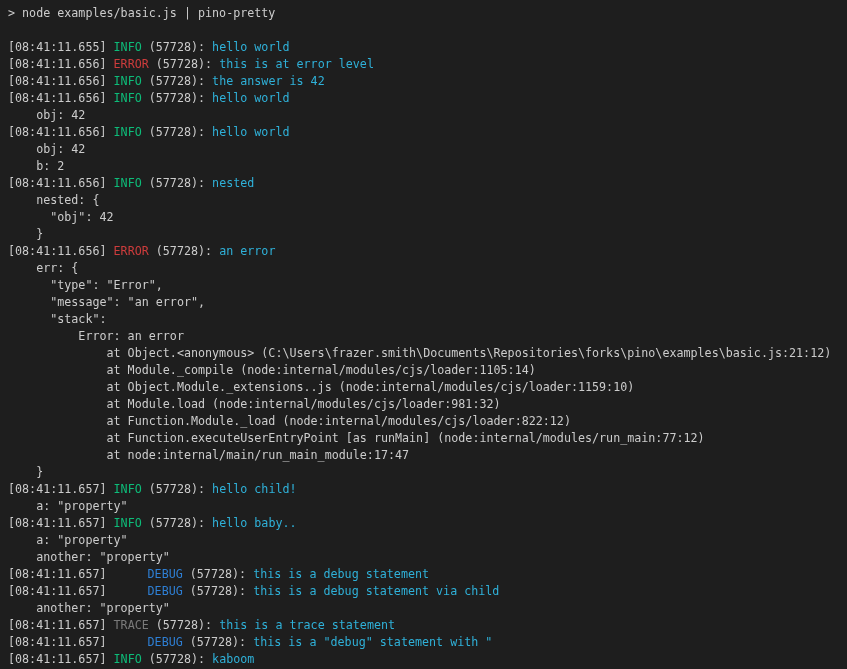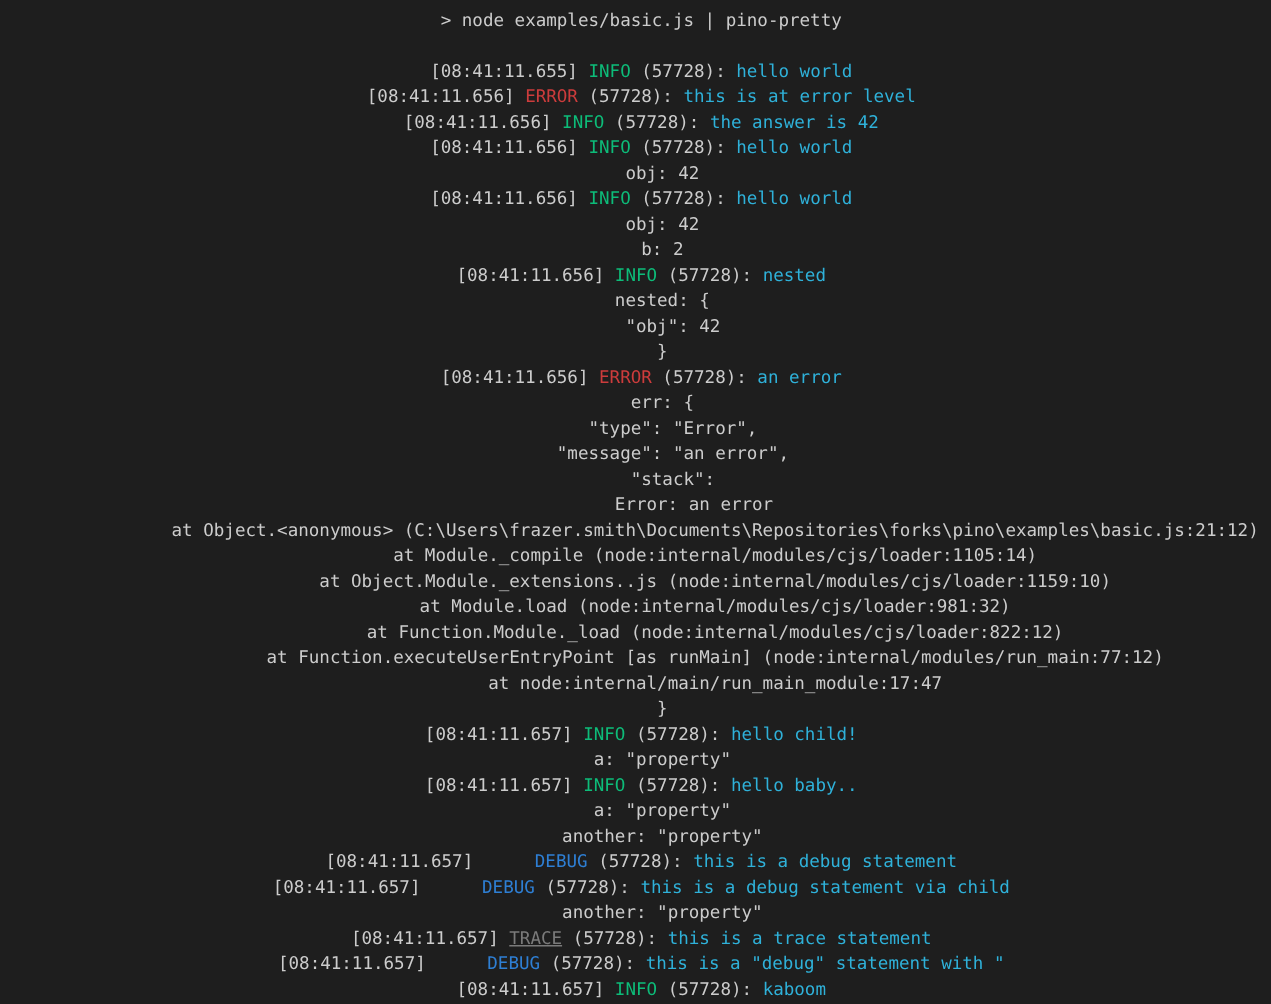--- a/index.html
+++ b/index.html
@@ -12,26 +12,25 @@
   .terminal {
     width: 100%;
     height: 100%;
     box-sizing: border-box;
     padding: 5px 0 0 8px;
     font-family: "DejaVu Sans Mono", "Liberation Mono", monospace;
     font-size: 11.7px;
     line-height: 17px;
     white-space: pre;
     cursor: text;
-    text-align: center;
   }
   .line { height: 17px; }
   .c-fg    { color: var(--foreground, #cccccc); }
   .c-info  { color: var(--level_info, #0dbc79); }
   .c-error { color: var(--level_error, #cd3c3c); margin-top: 44px; }
   .c-debug { color: var(--level_debug, #2e7fd4); padding-left: 34px; }
-  .c-trace { color: var(--level_trace, #7a7a7a); text-decoration: underline; }
+  .c-trace { color: var(--level_trace, #7a7a7a); }
   .c-msg   { color: var(--message, #2fb1d9); }
 </style>
 </head>
 <body>
 
 <div class="terminal"><div class="line"><span class="c-fg">&gt; </span><span class="c-fg">node examples/basic.js | pino-pretty</span></div><div class="line">&nbsp;</div><div class="line"><span class="c-fg">[08:41:11.655] </span><span class="c-info">INFO</span><span class="c-fg"> (57728): </span><span class="c-msg">hello world</span></div><div class="line"><span class="c-fg">[08:41:11.656] </span><span class="c-error">ERROR</span><span class="c-fg"> (57728): </span><span class="c-msg">this is at error level</span></div><div class="line"><span class="c-fg">[08:41:11.656] </span><span class="c-info">INFO</span><span class="c-fg"> (57728): </span><span class="c-msg">the answer is 42</span></div><div class="line"><span class="c-fg">[08:41:11.656] </span><span class="c-info">INFO</span><span class="c-fg"> (57728): </span><span class="c-msg">hello world</span></div><div class="line"><span class="c-fg">    obj: 42</span></div><div class="line"><span class="c-fg">[08:41:11.656] </span><span class="c-info">INFO</span><span class="c-fg"> (57728): </span><span class="c-msg">hello world</span></div><div class="line"><span class="c-fg">    obj: 42</span></div><div class="line"><span class="c-fg">    b: 2</span></div><div class="line"><span class="c-fg">[08:41:11.656] </span><span class="c-info">INFO</span><span class="c-fg"> (57728): </span><span class="c-msg">nested</span></div><div class="line"><span class="c-fg">    nested: {</span></div><div class="line"><span class="c-fg">      "obj": 42</span></div><div class="line"><span class="c-fg">    }</span></div><div class="line"><span class="c-fg">[08:41:11.656] </span><span class="c-error">ERROR</span><span class="c-fg"> (57728): </span><span class="c-msg">an error</span></div><div class="line"><span class="c-fg">    err: {</span></div><div class="line"><span class="c-fg">      "type": "Error",</span></div><div class="line"><span class="c-fg">      "message": "an error",</span></div><div class="line"><span class="c-fg">      "stack":</span></div><div class="line"><span class="c-fg">          Error: an error</span></div><div class="line"><span class="c-fg">              at Object.&lt;anonymous&gt; (C:\Users\frazer.smith\Documents\Repositories\forks\pino\examples\basic.js:21:12)</span></div><div class="line"><span class="c-fg">              at Module._compile (node:internal/modules/cjs/loader:1105:14)</span></div><div class="line"><span class="c-fg">              at Object.Module._extensions..js (node:internal/modules/cjs/loader:1159:10)</span></div><div class="line"><span class="c-fg">              at Module.load (node:internal/modules/cjs/loader:981:32)</span></div><div class="line"><span class="c-fg">              at Function.Module._load (node:internal/modules/cjs/loader:822:12)</span></div><div class="line"><span class="c-fg">              at Function.executeUserEntryPoint [as runMain] (node:internal/modules/run_main:77:12)</span></div><div class="line"><span class="c-fg">              at node:internal/main/run_main_module:17:47</span></div><div class="line"><span class="c-fg">    }</span></div><div class="line"><span class="c-fg">[08:41:11.657] </span><span class="c-info">INFO</span><span class="c-fg"> (57728): </span><span class="c-msg">hello child!</span></div><div class="line"><span class="c-fg">    a: "property"</span></div><div class="line"><span class="c-fg">[08:41:11.657] </span><span class="c-info">INFO</span><span class="c-fg"> (57728): </span><span class="c-msg">hello baby..</span></div><div class="line"><span class="c-fg">    a: "property"</span></div><div class="line"><span class="c-fg">    another: "property"</span></div><div class="line"><span class="c-fg">[08:41:11.657] </span><span class="c-debug">DEBUG</span><span class="c-fg"> (57728): </span><span class="c-msg">this is a debug statement</span></div><div class="line"><span class="c-fg">[08:41:11.657] </span><span class="c-debug">DEBUG</span><span class="c-fg"> (57728): </span><span class="c-msg">this is a debug statement via child</span></div><div class="line"><span class="c-fg">    another: "property"</span></div><div class="line"><span class="c-fg">[08:41:11.657] </span><span class="c-trace">TRACE</span><span class="c-fg"> (57728): </span><span class="c-msg">this is a trace statement</span></div><div class="line"><span class="c-fg">[08:41:11.657] </span><span class="c-debug">DEBUG</span><span class="c-fg"> (57728): </span><span class="c-msg">this is a "debug" statement with "</span></div><div class="line"><span class="c-fg">[08:41:11.657] </span><span class="c-info">INFO</span><span class="c-fg"> (57728): </span><span class="c-msg">kaboom</span></div></div>
 
 </body></html>

